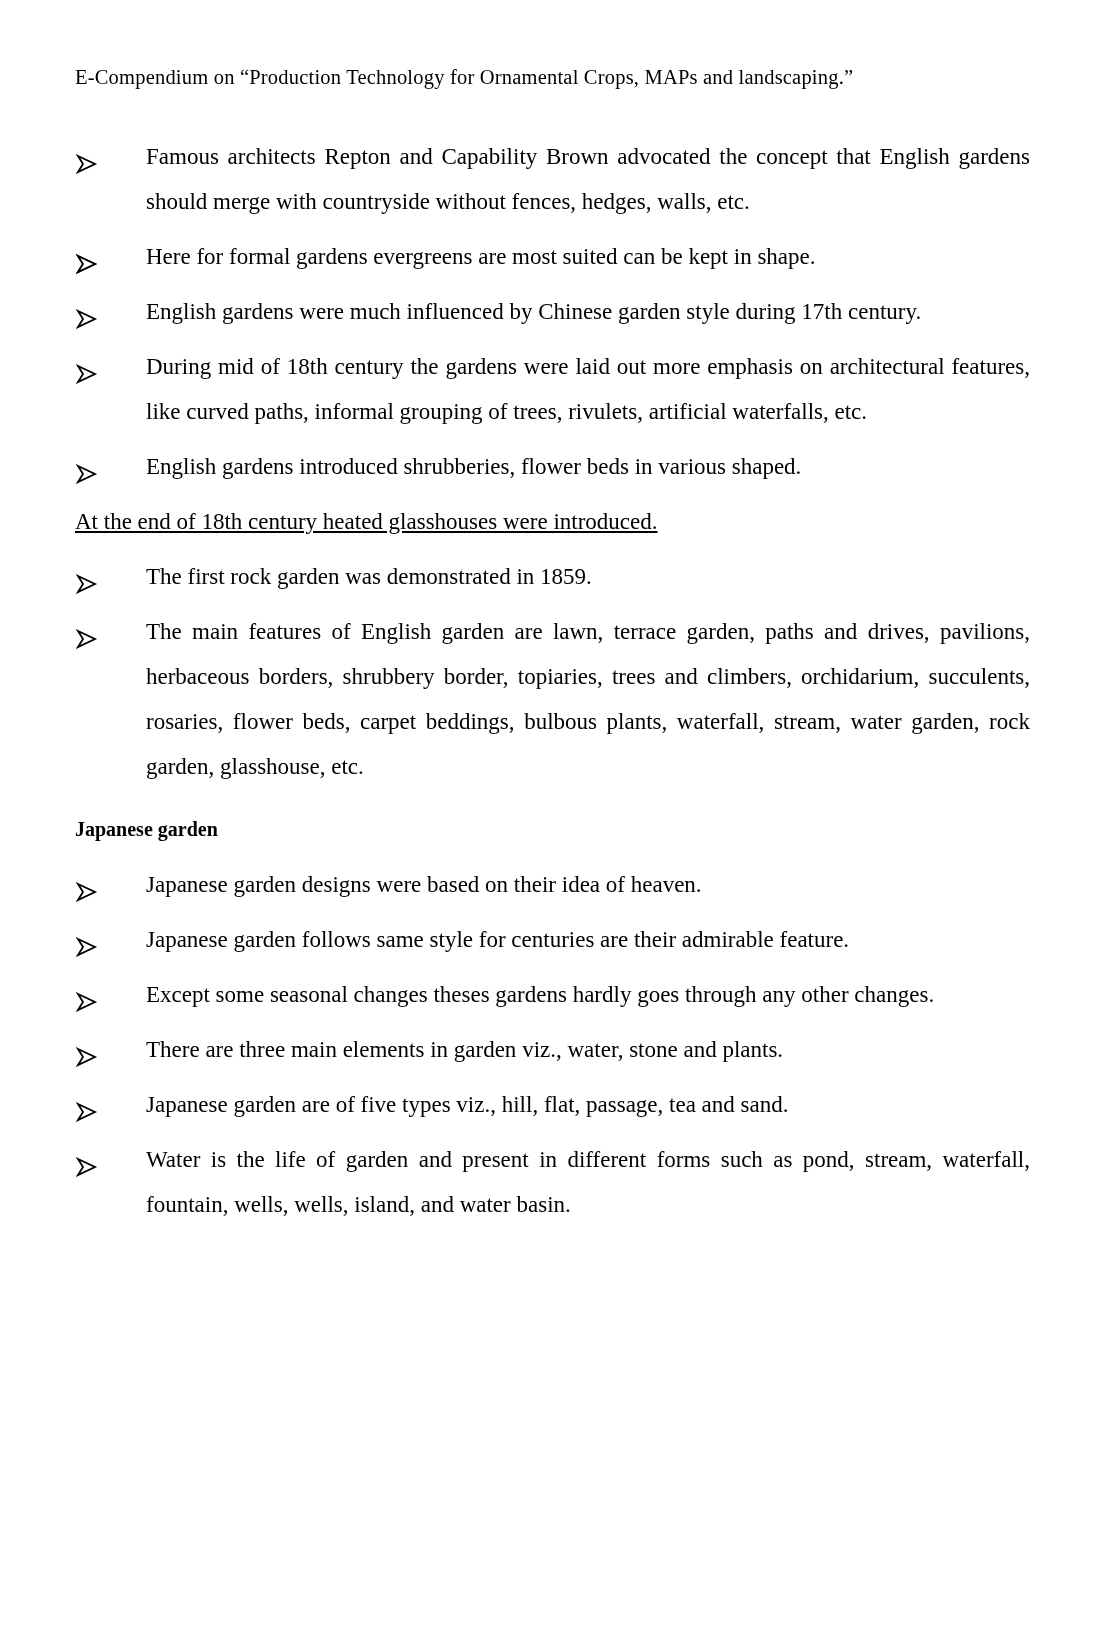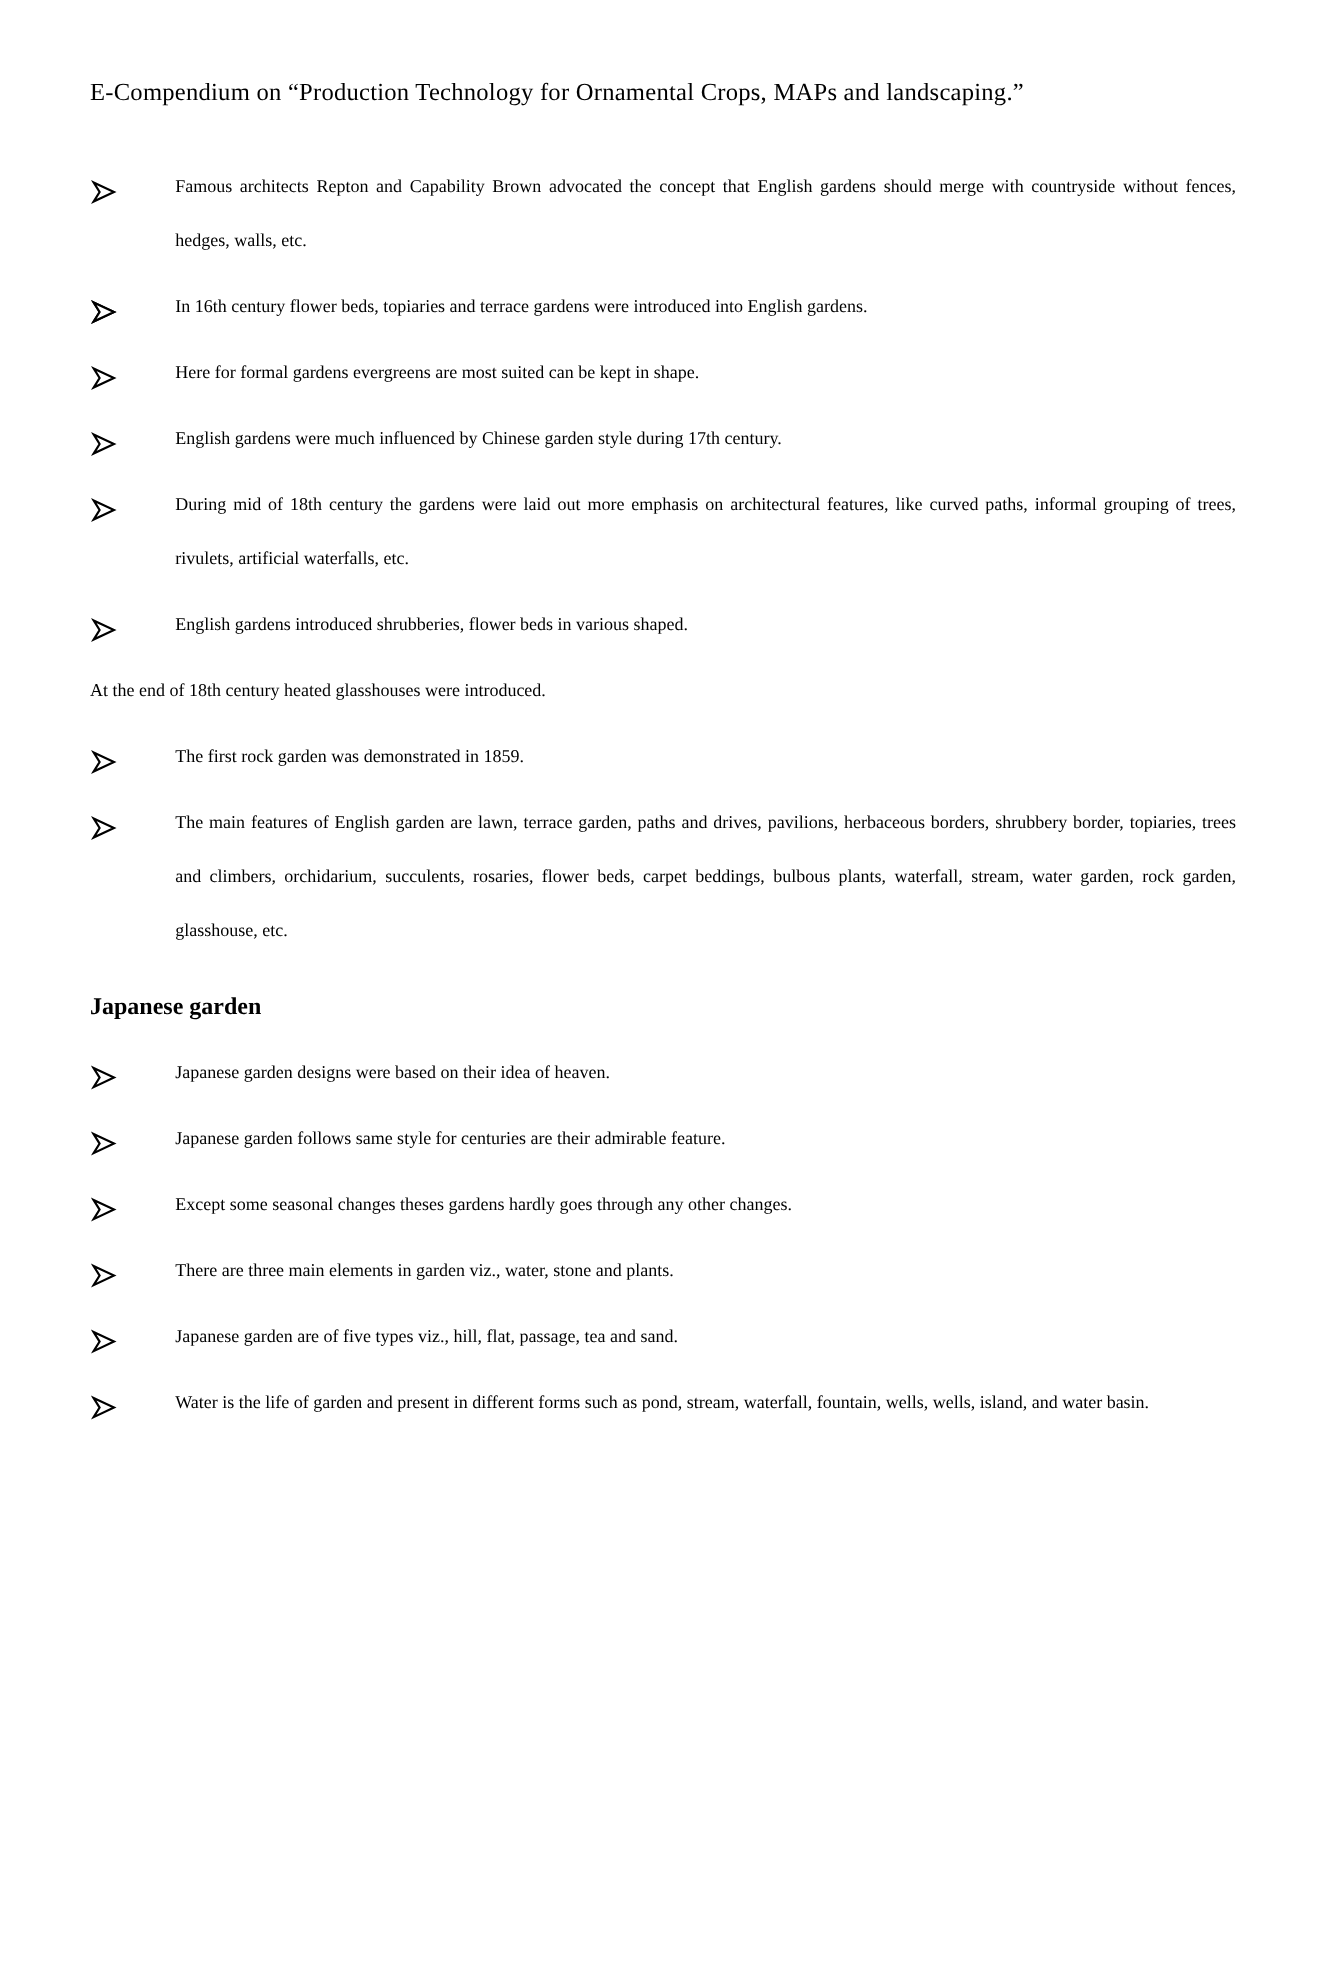--- a/index.html
+++ b/index.html
@@ -22,38 +22,39 @@
   .doc-header {
     font-size: 20.5px;
     line-height: 26px;
     letter-spacing: 0.2px;
     white-space: nowrap;
   }
   .content {
     margin-top: 44px;
   }
   .block {
-    font-size: 15px;
+    font-size: 23px;
     line-height: 45px;
     margin: 0 0 10px 0;
     text-align: justify;
   }
   .block.bullet {
     position: relative;
     padding-left: 71px;
   }
   .block .marker {
     position: absolute;
     left: 1px;
     top: 11px;
     width: 22px;
     height: 22px;
   }
   .block.paragraph {
     padding-left: 0;
+    text-decoration: underline;
   }
   .block.heading {
     font-weight: bold;
     font-size: 20px;
     padding-left: 0;
     margin-top: 18px;
     margin-bottom: 10px;
     text-align: left;
   }
   .it {
@@ -64,23 +65,20 @@
 
 <div class="page">
   <div class="doc-header">E-Compendium on “Production Technology for Ornamental Crops, MAPs and landscaping.”</div>
   <div class="content">
       <div class="block bullet"><span class="marker"><svg viewBox="0 0 22 22" width="22" height="22">
             <polygon points="2,3 19,11 2,19 7,11" fill="#ffffff" stroke="#000000" stroke-width="1.8" stroke-linejoin="miter"></polygon>
           </svg></span><span>Famous architects Repton and Capability Brown advocated the concept that English gardens should merge with countryside without fences, hedges, walls, etc.</span></div>
       <div class="block bullet"><span class="marker"><svg viewBox="0 0 22 22" width="22" height="22">
             <polygon points="2,3 19,11 2,19 7,11" fill="#ffffff" stroke="#000000" stroke-width="1.8" stroke-linejoin="miter"></polygon>
           </svg></span></div>
-      <div class="block bullet"><span class="marker"><svg viewBox="0 0 22 22" width="22" height="22">
-            <polygon points="2,3 19,11 2,19 7,11" fill="#ffffff" stroke="#000000" stroke-width="1.8" stroke-linejoin="miter"></polygon>
-          </svg></span><span>In 16th century flower beds, topiaries and terrace gardens were introduced into English gardens.</span></div>
       <div class="block bullet"><span class="marker"><svg viewBox="0 0 22 22" width="22" height="22">
             <polygon points="2,3 19,11 2,19 7,11" fill="#ffffff" stroke="#000000" stroke-width="1.8" stroke-linejoin="miter"></polygon>
           </svg></span><span>Here for formal gardens evergreens are most suited can be kept in shape.</span></div>
       <div class="block bullet"><span class="marker"><svg viewBox="0 0 22 22" width="22" height="22">
             <polygon points="2,3 19,11 2,19 7,11" fill="#ffffff" stroke="#000000" stroke-width="1.8" stroke-linejoin="miter"></polygon>
           </svg></span><span>English gardens were much influenced by Chinese garden style during 17th century.</span></div>
       <div class="block bullet"><span class="marker"><svg viewBox="0 0 22 22" width="22" height="22">
             <polygon points="2,3 19,11 2,19 7,11" fill="#ffffff" stroke="#000000" stroke-width="1.8" stroke-linejoin="miter"></polygon>
           </svg></span><span>During mid of 18th century the gardens were laid out more emphasis on architectural features, like curved paths, informal grouping of trees, rivulets, artificial waterfalls, etc.</span></div>
       <div class="block bullet"><span class="marker"><svg viewBox="0 0 22 22" width="22" height="22">

